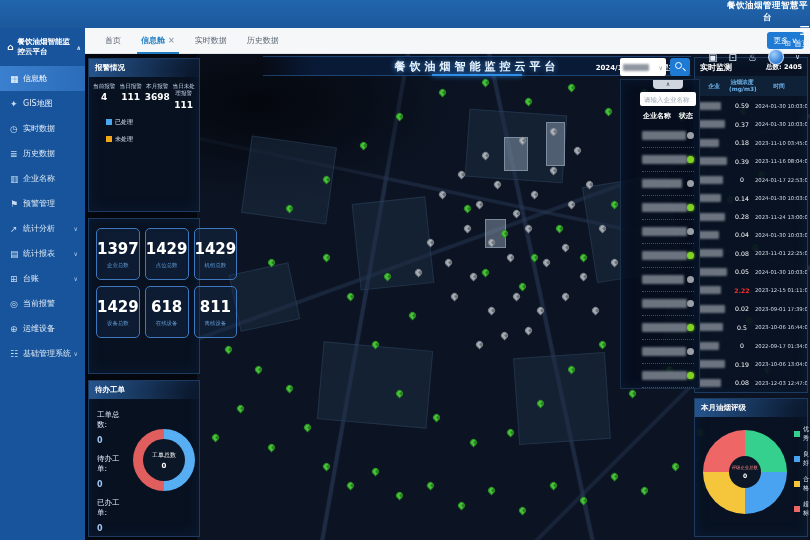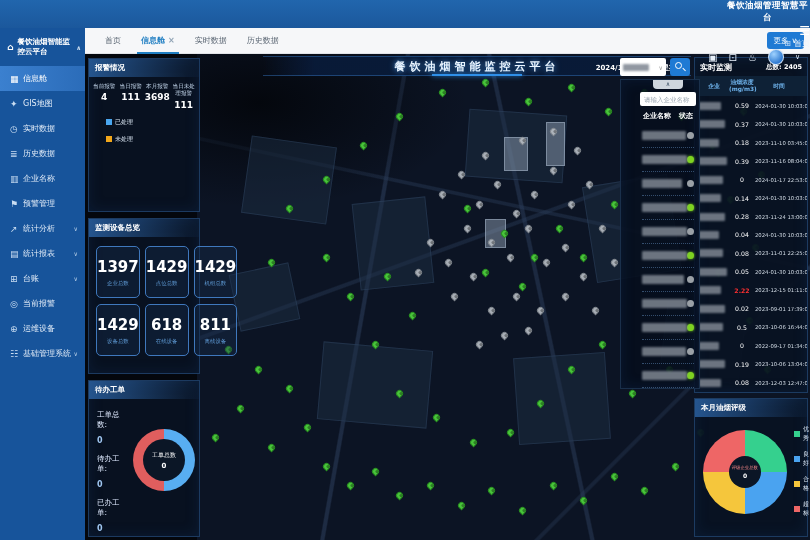--- a/index.html
+++ b/index.html
@@ -433,21 +433,20 @@
           </div>
           <div class="lg-item">
             <span class="lg-sq" style="background:#f2a71b"></span>
             <span>未处理</span>
           </div>
         </div>
     </div>
   </div>
 
   <div class="panel" id="device-panel">
-    <div class="p-title">监测设备总览</div>
     <div id="device-grid">
         <div class="d-box">
           <div class="vl">1397</div>
           <div class="lb">企业总数</div>
         </div>
         <div class="d-box">
           <div class="vl">1429</div>
           <div class="lb">点位总数</div>
         </div>
         <div class="d-box">

